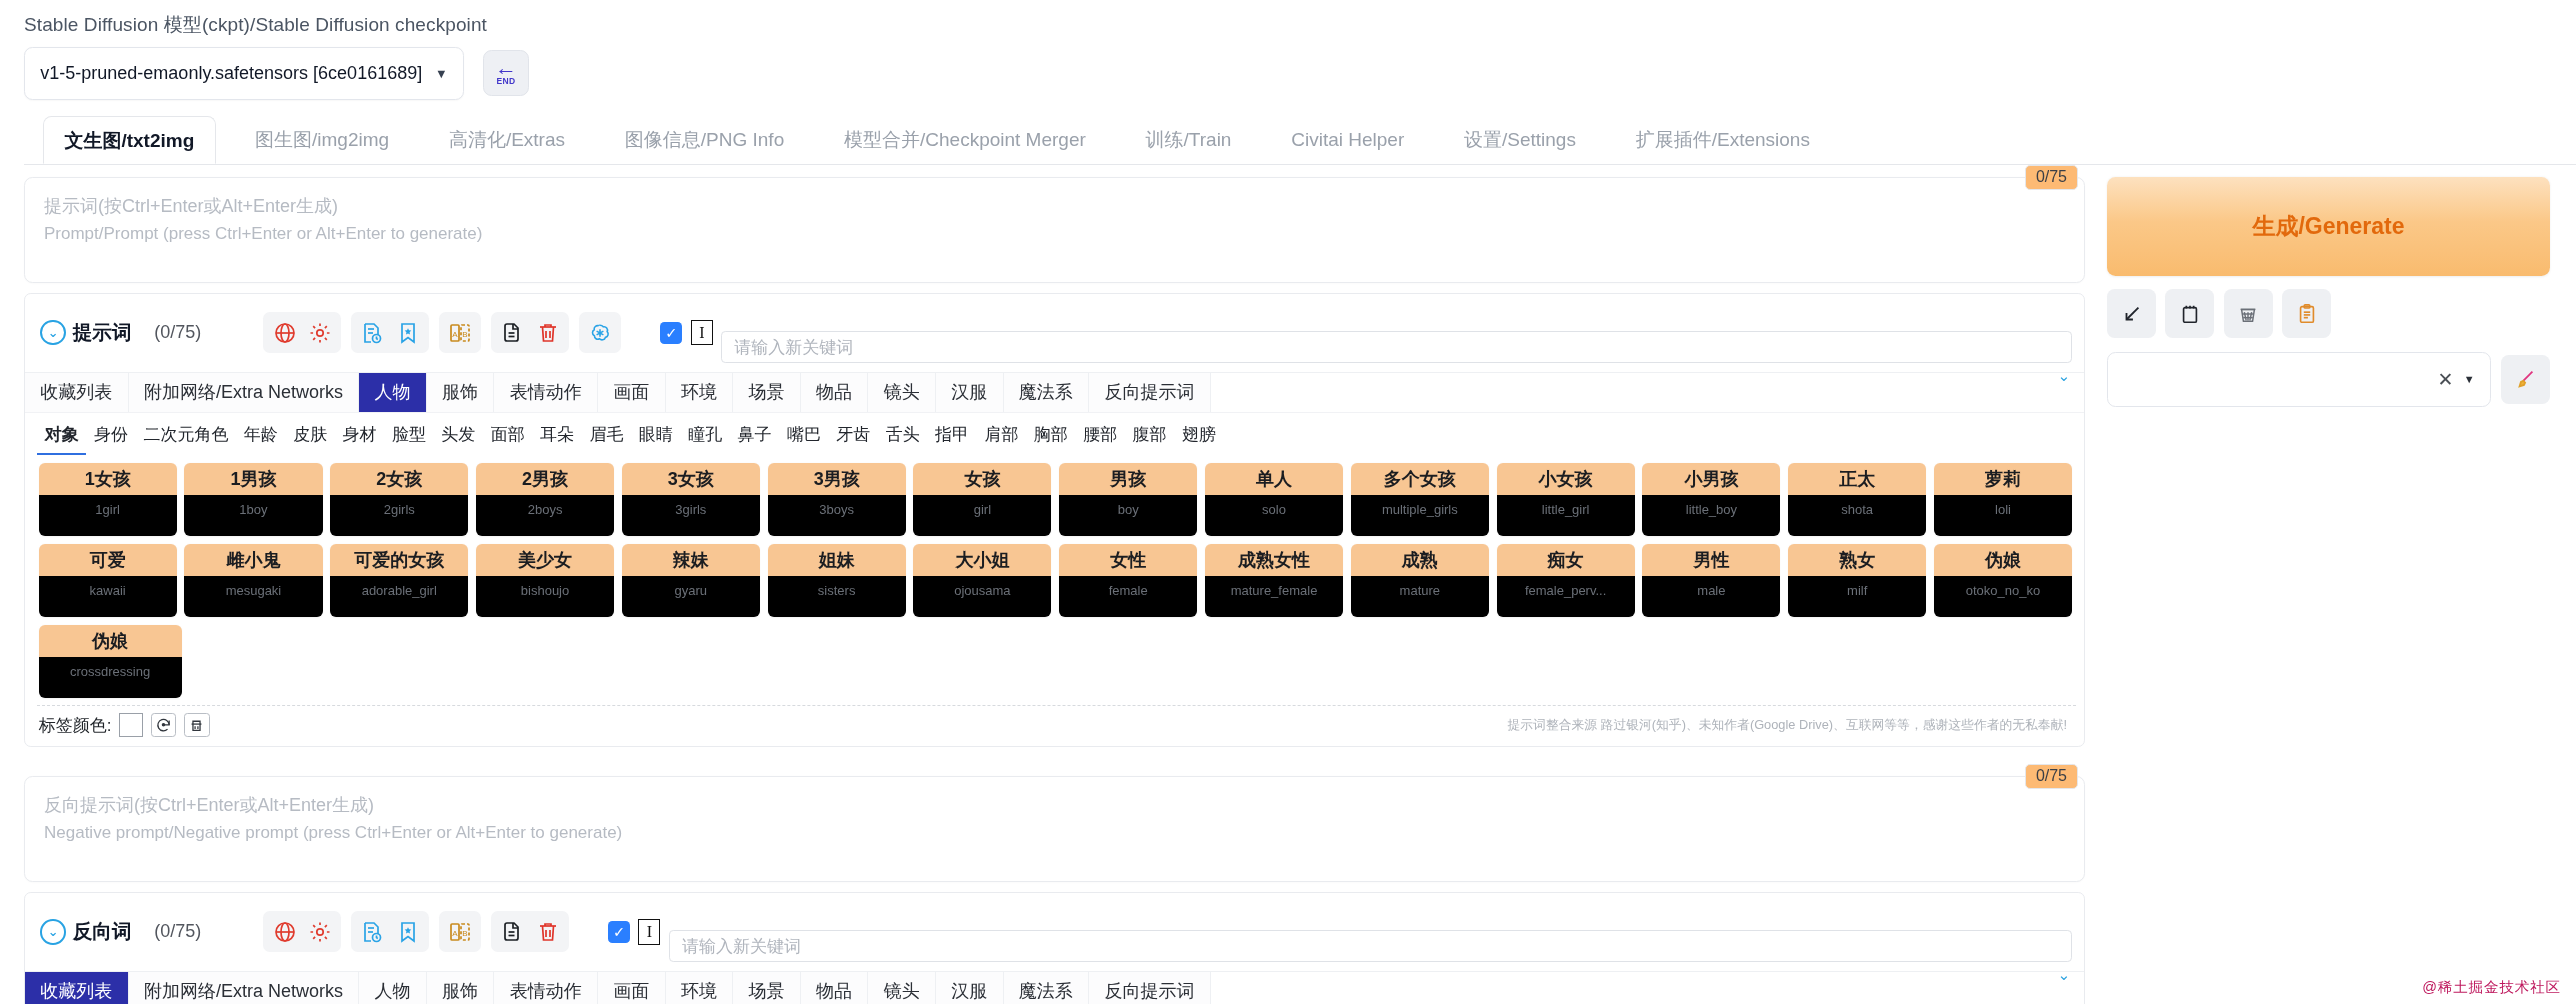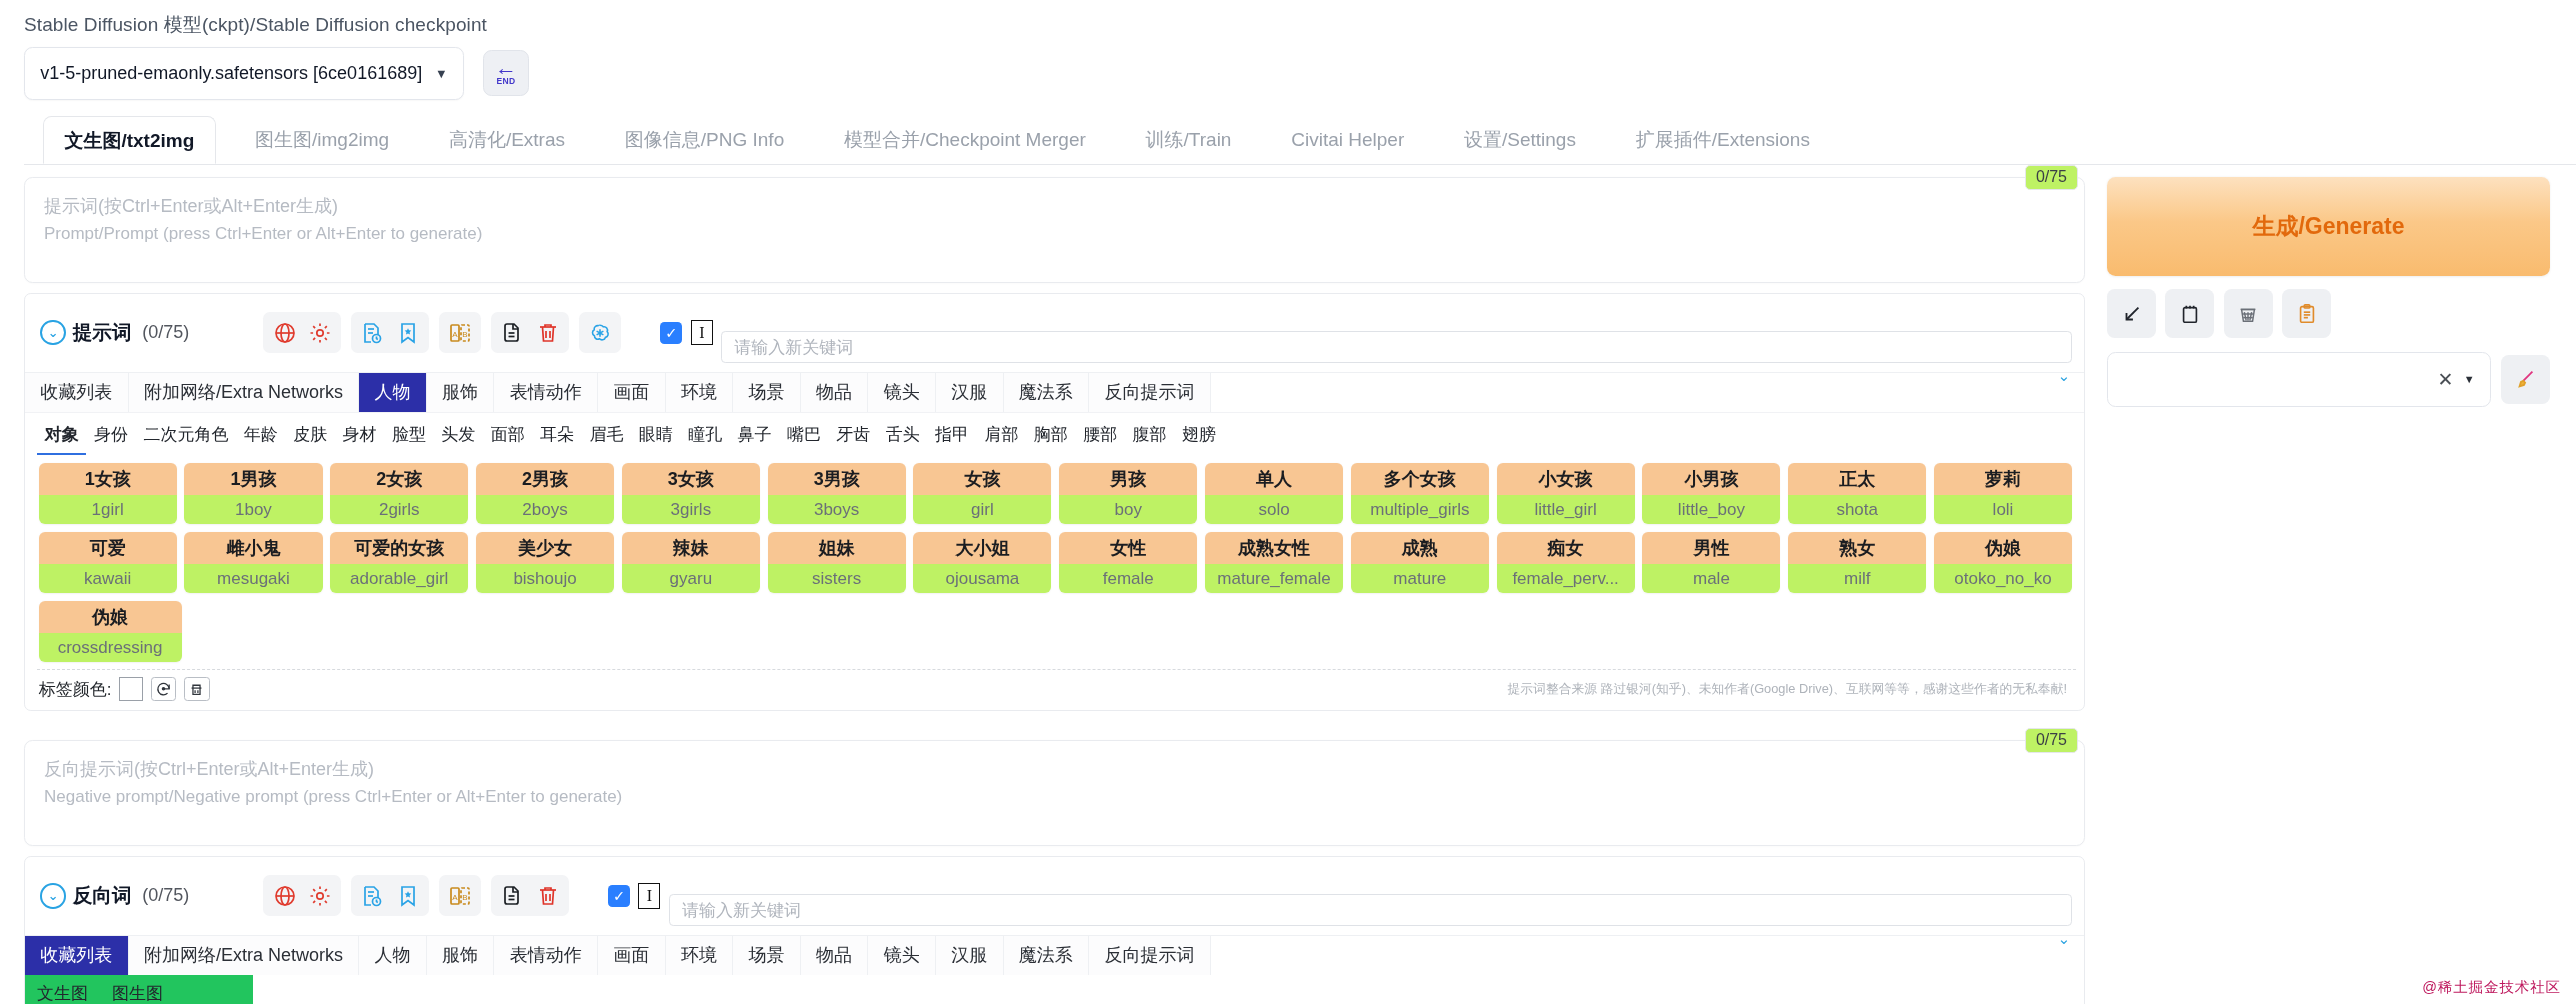--- a/index.html
+++ b/index.html
@@ -58,21 +58,21 @@
 
   
   .body-wrap { display: flex; gap: 22px; padding: 0 19px 0 24px; margin-top: 12px; }
   .col-left { width: 2061px; position: relative; }
   .col-right { width: 443px; }
 
   
   .promptbox-wrap { position: relative; margin-bottom: 3.4px; }
   .token-badge {
     position: absolute; top: -12px; right: 6.8px;
-    background: #bef264; border: 0.9px solid #e5e7eb; border-radius: 5.1px;
+    background: #fdba74; border: 0.9px solid #e5e7eb; border-radius: 5.1px;
     font-size: 16px; color: #3b3f46; padding: 2.6px 10.2px;
     z-index: 4;
   }
   .promptbox {
     border: 0.9px solid #e9ebef; border-radius: 8.5px;
     background: #fff; height: 106px; padding: 15.3px 19px;
     box-shadow: 0 0.9px 1.7px rgba(0,0,0,.02);
   }
   .ph-zh { font-size: 18px; color: #b6bbc3; line-height: 27px; }
   .ph-en { font-size: 17px; color: #b6bbc3; line-height: 27px; }
@@ -80,21 +80,21 @@
   
   .ext-panel { border: 0.9px solid #e9ebef; border-radius: 6.8px; background: #fff; margin-top: 10.2px; }
   .ext-toolbar { display: flex; align-items: center; padding: 8.5px 12px 8.5px 15.3px; gap: 0; position: relative; }
   .ext-title { display: flex; align-items: center; gap: 6.8px; min-width: 213px; }
   .chev-circle {
     width: 25.6px; height: 25.6px; border-radius: 50%;
     border: 2.1px solid #29a3e3; display: flex; align-items: center; justify-content: center;
     color: #29a3e3; font-size: 12.8px; font-weight: bold;
   }
   .ext-title-txt { font-size: 19.6px; font-weight: bold; color: #111827; }
-  .ext-count { font-size: 18px; color: #52565e; margin-left: 4px; }
+  .ext-count { font-size: 18px; color: #52565e; margin-left: 16px; }
 
   .icon-group { display: flex; background: #f3f4f6; border-radius: 6.8px; padding: 4.3px 5.1px; gap: 3.4px; margin-left: 10.2px; }
   .ibtn {
     width: 32px; height: 32px; border-radius: 5.1px;
     display: flex; align-items: center; justify-content: center;
   }
   .ibtn svg { display: block; }
 
   .kw-area { display: flex; align-items: center; gap: 8.5px; margin-left: 39px; flex: 1; }
   .kw-check {
@@ -134,22 +134,22 @@
   .tag-row { display: flex; gap: 7.7px; margin-bottom: 7.7px; }
   .tag-card {
     width: 143px; border-radius: 6px; overflow: hidden;
     box-shadow: 0 0.9px 1.7px rgba(0,0,0,.05);
   }
   .tag-zh {
     background: #f8c693; color: #1b1d21; font-size: 18px; font-weight: bold;
     height: 32px; line-height: 32px; text-align: center;
   }
   .tag-en {
-    background: #bef264; color: #6b7078; font-size: 17px;
-    height: 29px; line-height: 29px; text-align: center;
+    background: #000000; color: #6b7078; font-size: 13px;
+    height: 41px; line-height: 29px; text-align: center;
     overflow: hidden; white-space: nowrap; text-overflow: ellipsis;
   }
 
   .tag-footer {
     border-top: 0.9px dashed #d7dade;
     margin: 3.4px 8.5px 0 12px;
     display: flex; align-items: center; justify-content: space-between;
     padding: 6.8px 3.4px 8.5px 1.7px;
   }
   .color-label { display: flex; align-items: center; gap: 7.7px; }

